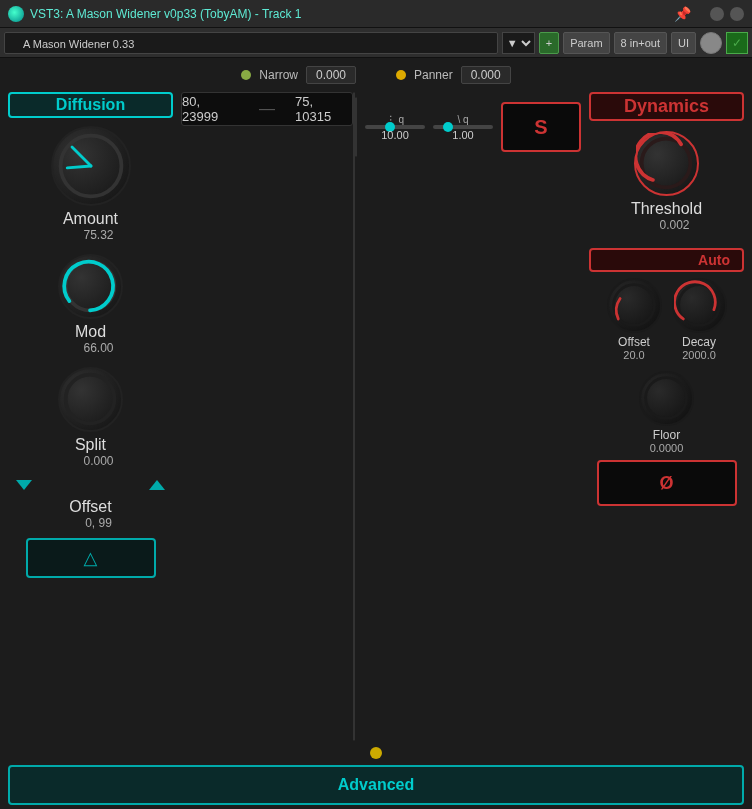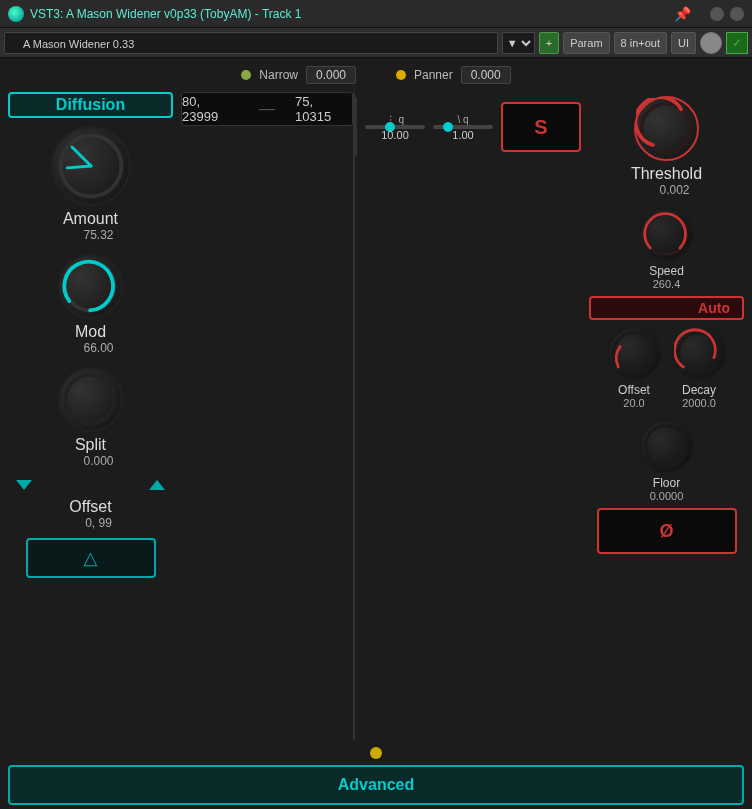--- a/index.html
+++ b/index.html
@@ -598,43 +598,34 @@
           <span class="vis-slider-label">\ q</span>
           <input type="range" min="0" max="100" value="20" style="">
           <span class="vis-slider-val">1.00</span>
         </div>
 
         <div class="s-button">S</div>
       </div>
     </div>
 
     <div id="right-panel">
+      <div class="section-label-red">Dynamics</div>
 
       <div class="knob-container">
         <div class="knob knob-small" style="border-color:#cc3333;">
           <svg class="knob-svg" viewBox="0 0 65 65">
             <circle cx="32" cy="32" r="26" fill="none" stroke="#2a1a1a" stroke-width="4"></circle>
             <path d="M 18 50 A 26 26 0 1 1 48 12" fill="none" stroke="#cc3333" stroke-width="4" stroke-linecap="round"></path>
           </svg>
         </div>
         <span class="knob-label">Threshold</span>
         <span class="knob-value">0.002</span>
       </div>
 
       <div class="knob-row">
-        <div class="knob-group">
-          <div class="knob-dyn">
-            <svg class="knob-svg" viewBox="0 0 55 55">
-              <circle cx="27" cy="27" r="22" fill="none" stroke="#2a1a1a" stroke-width="3"></circle>
-              <path d="M 10 42 A 22 22 0 1 1 42 42" fill="none" stroke="#cc3333" stroke-width="3" stroke-linecap="round"></path>
-            </svg>
-          </div>
-          <span class="knob-group-label">Speed</span>
-          <span class="knob-group-value">260.4</span>
-        </div>
       </div>
 
       <div class="section-label-auto">Auto</div>
 
       <div class="knob-row">
         <div class="knob-group">
           <div class="knob-dyn">
             <svg class="knob-svg" viewBox="0 0 55 55">
               <circle cx="27" cy="27" r="22" fill="none" stroke="#1a1a1a" stroke-width="3"></circle>
               <path d="M 10 42 A 22 22 0 0 1 12 20" fill="none" stroke="#cc3333" stroke-width="3" stroke-linecap="round"></path>

